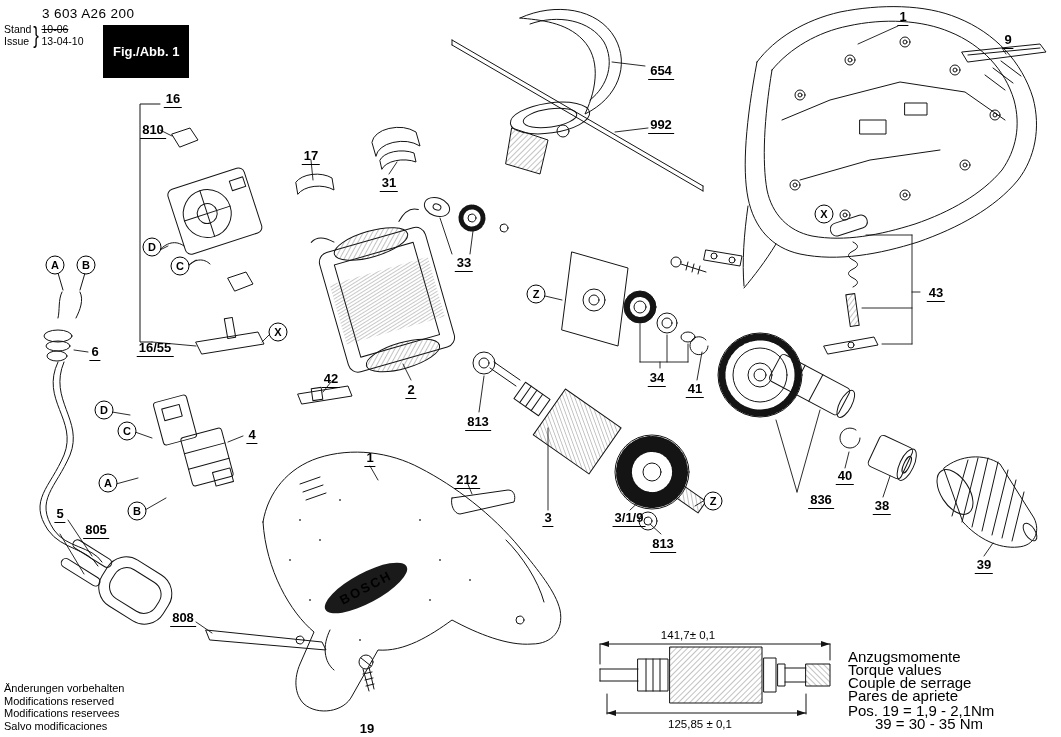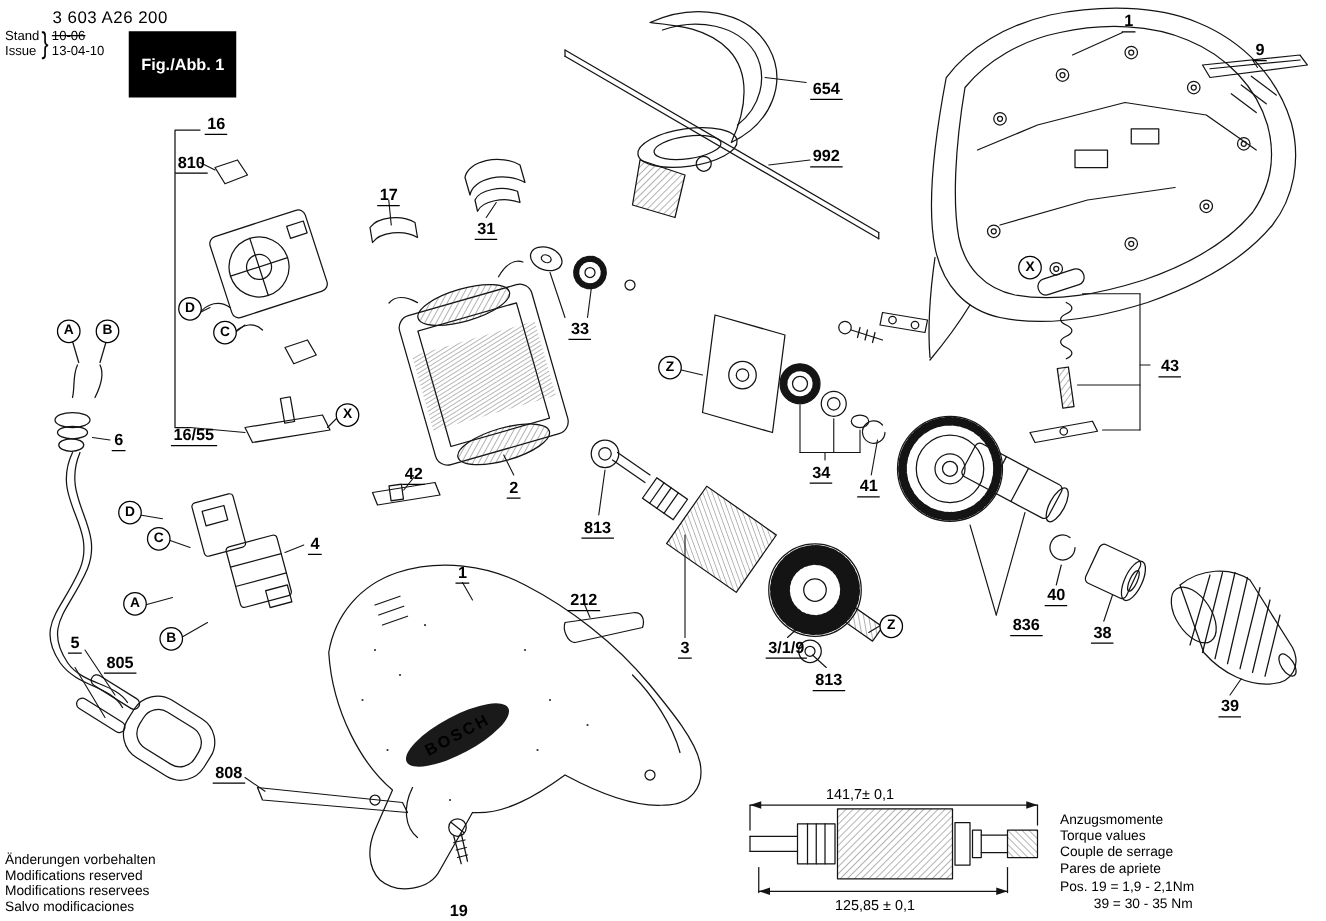--- a/index.html
+++ b/index.html
@@ -17,21 +17,21 @@
            font-size:11px;font-weight:bold;background:#fff;line-height:1;}
   .part-number{position:absolute;left:42px;top:6px;font-size:13.5px;letter-spacing:.4px;}
   .stand-issue{position:absolute;left:4px;top:23px;font-size:10.5px;display:flex;align-items:center;gap:1px;}
   .si-col{display:flex;flex-direction:column;line-height:12px;}
   .si-brace{font-size:24px;font-weight:400;transform:scaleX(.7);line-height:24px;}
   .struck{text-decoration:line-through;}
   .fig-box{position:absolute;left:103px;top:25px;background:#000;color:#fff;font-size:13px;
            font-weight:bold;padding:19px 10px;}
   .fig-box span{color:#fff;}
   .footer-notes{position:absolute;left:4px;top:682px;font-size:11px;line-height:12.5px;}
-  .torque-block{position:absolute;left:848px;top:650px;font-size:11px;line-height:13px;}
+  .torque-block{position:absolute;left:848px;top:650px;font-size:15px;line-height:13px;}
   .torque-values{margin-top:2px;}
   .torque-indent{padding-left:27px;}
 </style>
 </head>
 <body>
 
 <div class="page">
 
   <svg class="svg-layer" width="1061" height="737" viewBox="0 0 1061 737">
     <defs>

